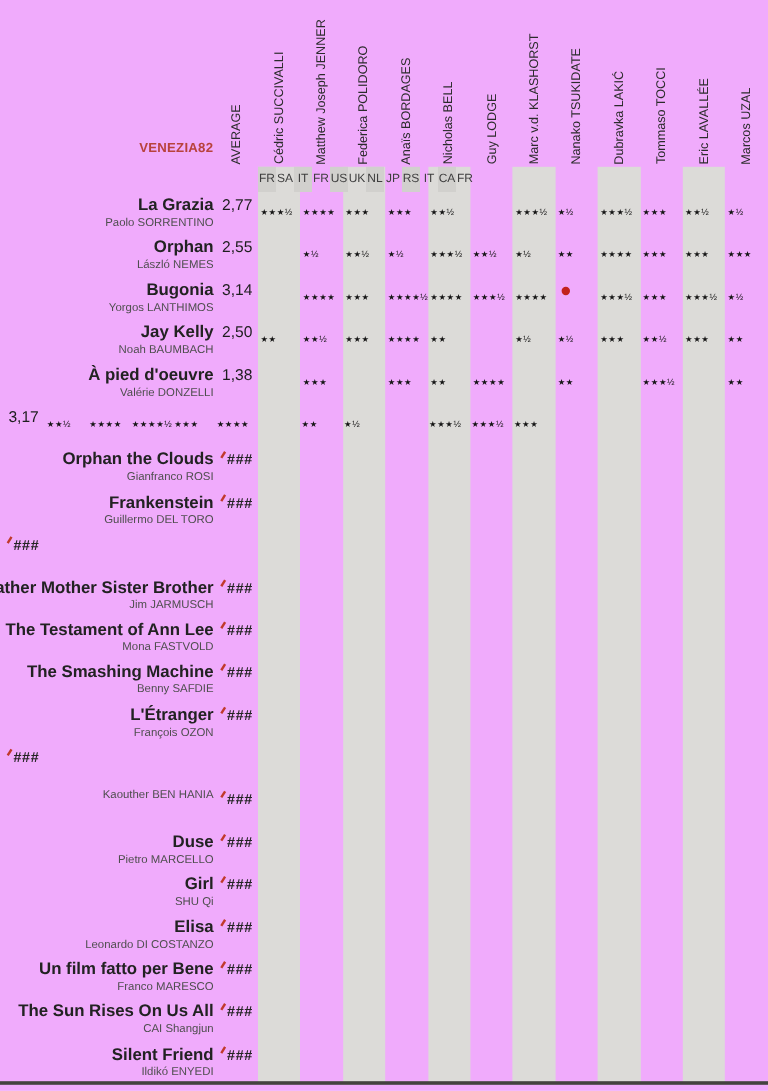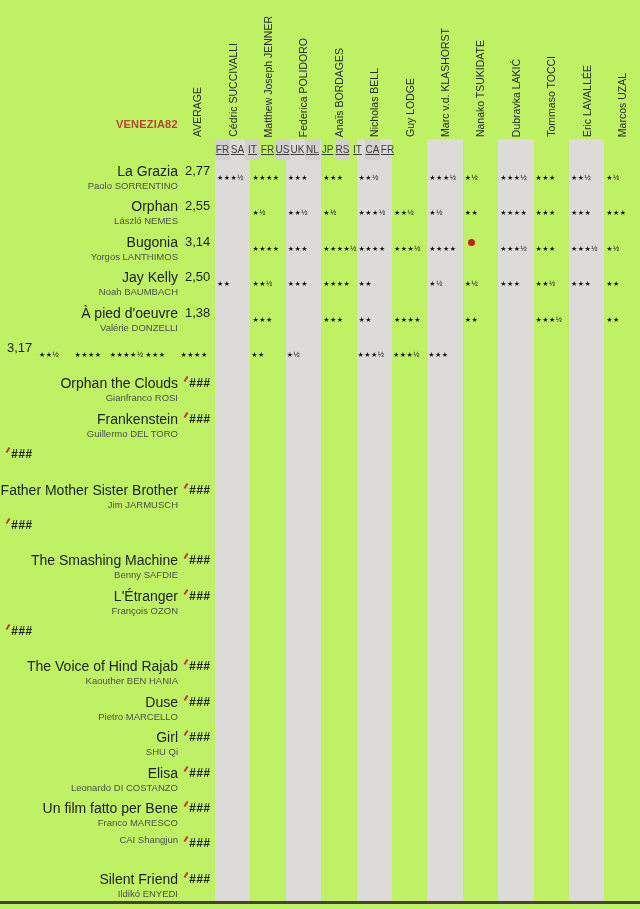--- a/index.html
+++ b/index.html
@@ -1,19 +1,19 @@
 <!DOCTYPE html>
 <html><head>
 <meta charset="utf-8">
 <style>
   html,body{margin:0;padding:0;}
   .sheet{
     position:relative;
     width:640px;height:909px;
-    background:#bef264;
+    background:#f0abfc;
     font-family:"Liberation Sans","DejaVu Sans",sans-serif;
     overflow:hidden;
     color:#232323;
   }
   
   .stripe{
     position:absolute;
     top:139px;height:764px;width:35.4px;
     background:#dcdbd8;
   }
@@ -46,39 +46,40 @@
     padding-bottom:2px;
   }
   
   .code-row{
     position:absolute;left:215px;top:139px;height:21px;
     display:flex;
   }
   .code-cell{
     width:15px;height:21px;flex:none;
     text-align:center;line-height:21px;
-    font-size:10px;color:#3e3e3e;text-decoration:underline;
+    font-size:10px;color:#3e3e3e;
   }
   .code-cell.shaded{background:#d1d0cd;}
   
   .rows{position:absolute;left:0;top:160px;width:640px;}
   .film-row{display:flex;height:35.4px;}
   .film-label{
     width:178px;flex:none;
     text-align:right;
     padding-top:2px;
     direction:rtl;
     overflow:visible;
   }
   .film-title{
     font-size:14px;line-height:17px;
     color:#222;
     white-space:nowrap;
     direction:ltr;unicode-bidi:embed;
     display:inline-block;
+    font-weight:bold;
   }
   .film-director{
     font-size:9.5px;line-height:11px;
     color:#4e4e4e;
     white-space:nowrap;
     direction:ltr;unicode-bidi:embed;
   }
   .avg-cell{
     width:37px;flex:none;
     padding:3px 0 0 7px;box-sizing:border-box;
@@ -344,20 +345,21 @@
         <div class="rating-cell"></div>
         <div class="rating-cell"></div>
         <div class="rating-cell"></div>
         <div class="rating-cell"></div>
         <div class="rating-cell"></div>
         <div class="rating-cell"></div>
         <div class="rating-cell"></div>
         <div class="rating-cell"></div>
       </div>
       <div class="film-row">
+        <div class="film-label"><div class="film-title">The Testament of Ann Lee</div><div class="film-director">Mona FASTVOLD</div></div>
         <div class="avg-cell"><span class="tick"></span><span class="hash">###</span></div>
         <div class="rating-cell"></div>
         <div class="rating-cell"></div>
         <div class="rating-cell"></div>
         <div class="rating-cell"></div>
         <div class="rating-cell"></div>
         <div class="rating-cell"></div>
         <div class="rating-cell"></div>
         <div class="rating-cell"></div>
         <div class="rating-cell"></div>
@@ -406,21 +408,21 @@
         <div class="rating-cell"></div>
         <div class="rating-cell"></div>
         <div class="rating-cell"></div>
         <div class="rating-cell"></div>
         <div class="rating-cell"></div>
         <div class="rating-cell"></div>
         <div class="rating-cell"></div>
         <div class="rating-cell"></div>
       </div>
       <div class="film-row">
-        <div class="film-label"><div class="film-title">The Voice of Hind Rajab</div><div class="film-director">Kaouther BEN HANIA</div></div>
+        <div class="film-label"><div class="film-director">Kaouther BEN HANIA</div></div>
         <div class="avg-cell"><span class="tick"></span><span class="hash">###</span></div>
         <div class="rating-cell"></div>
         <div class="rating-cell"></div>
         <div class="rating-cell"></div>
         <div class="rating-cell"></div>
         <div class="rating-cell"></div>
         <div class="rating-cell"></div>
         <div class="rating-cell"></div>
         <div class="rating-cell"></div>
         <div class="rating-cell"></div>
@@ -486,21 +488,21 @@
         <div class="rating-cell"></div>
         <div class="rating-cell"></div>
         <div class="rating-cell"></div>
         <div class="rating-cell"></div>
         <div class="rating-cell"></div>
         <div class="rating-cell"></div>
         <div class="rating-cell"></div>
         <div class="rating-cell"></div>
       </div>
       <div class="film-row">
-        <div class="film-label"><div class="film-director">CAI Shangjun</div></div>
+        <div class="film-label"><div class="film-title">The Sun Rises On Us All</div><div class="film-director">CAI Shangjun</div></div>
         <div class="avg-cell"><span class="tick"></span><span class="hash">###</span></div>
         <div class="rating-cell"></div>
         <div class="rating-cell"></div>
         <div class="rating-cell"></div>
         <div class="rating-cell"></div>
         <div class="rating-cell"></div>
         <div class="rating-cell"></div>
         <div class="rating-cell"></div>
         <div class="rating-cell"></div>
         <div class="rating-cell"></div>

